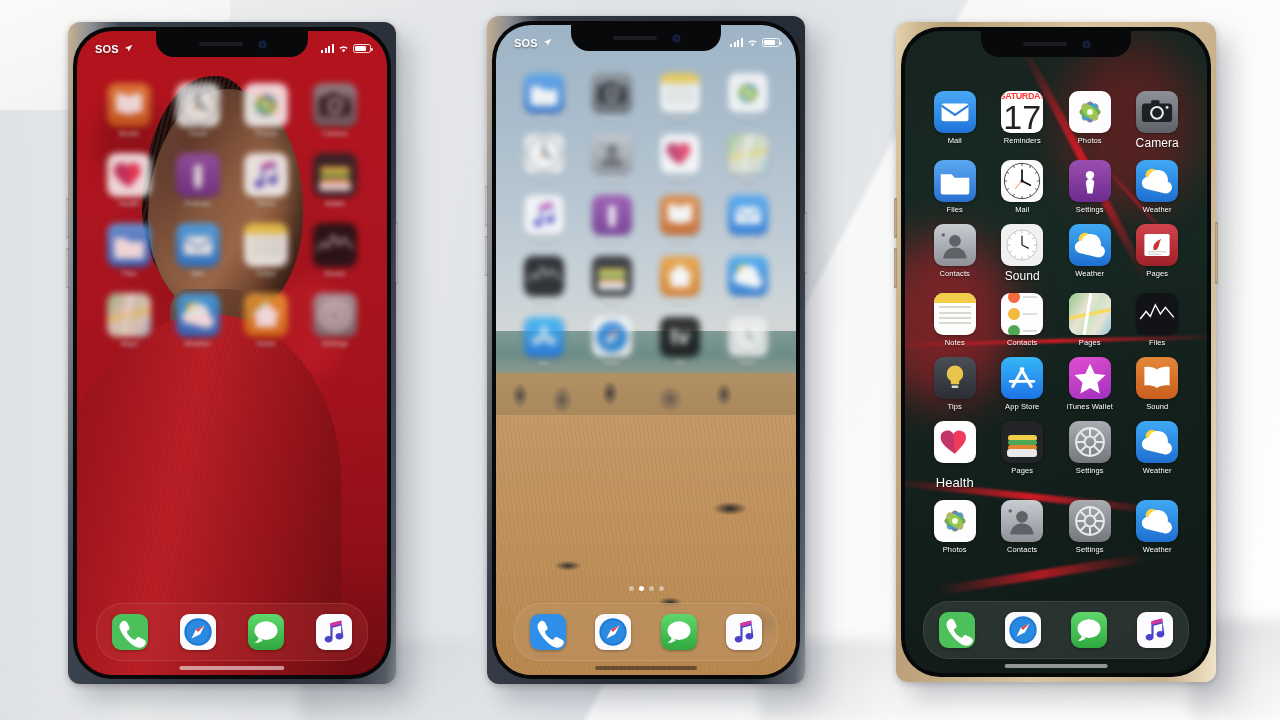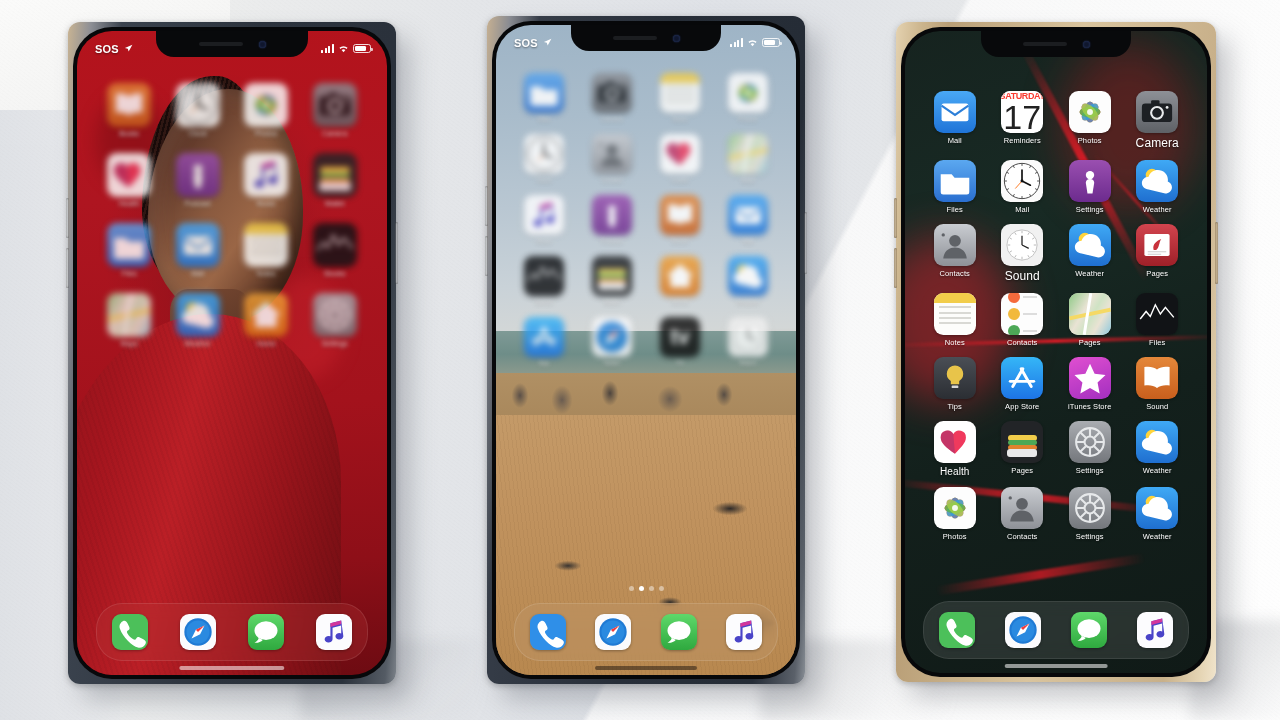--- a/index.html
+++ b/index.html
@@ -1129,21 +1129,21 @@
           <div class="lbl" style="font-size: 7.5px;">App Store</div>
         </div>
         <div class="app">
           <div class="icon" style="width: 42px; height: 42px;">
             <div style="width:100%;height:100%;background:linear-gradient(160deg,#e04fd0,#a32fc0);display:flex;align-items:center;justify-content:center">
       <svg viewBox="0 0 100 100" width="100%" height="100%">
                 <path d="M50 16 61 40l26 3-19 18 5 26-23-13-23 13 5-26-19-18 26-3z" fill="#fff"></path>
               </svg>
             </div>
           </div>
-          <div class="lbl" style="font-size: 7.5px;">iTunes Store</div>
+          <div class="lbl" style="font-size: 7.5px;">iTunes Wallet</div>
         </div>
         <div class="app">
           <div class="icon" style="width: 42px; height: 42px;">
             <div style="width:100%;height:100%;background:linear-gradient(180deg,#e4873a,#c95f1d);display:flex;align-items:center;justify-content:center">
       <svg viewBox="0 0 100 100" width="100%" height="100%">
                 <path d="M50 30c-8-7-20-8-30-6v44c10-2 22-1 30 6z" fill="#fff"></path>
                 <path d="M50 30c8-7 20-8 30-6v44c-10-2-22-1-30 6z" fill="#fff"></path>
               </svg>
             </div>
           </div>
@@ -1151,21 +1151,21 @@
         </div>
         <div class="app">
           <div class="icon" style="width: 42px; height: 42px;">
             <div style="width:100%;height:100%;background:#fff;display:flex;align-items:center;justify-content:center">
       <svg viewBox="0 0 100 100" width="100%" height="100%">
                 <path d="M50 78C28 62 16 52 16 39a16 16 0 0 1 30-8 16 16 0 0 1 30 8c0 13-12 23-26 39z" fill="#f0395d"></path>
       <path d="M50 78C28 62 16 52 16 39a16 16 0 0 1 30-8" fill="#a0336f" opacity=".55"></path>
               </svg>
             </div>
           </div>
-          <div class="lbl" style="font-size: 10px;">Health</div>
+          <div class="lbl" style="font-size: 13px; margin-top: 9px;">Health</div>
         </div>
         <div class="app">
           <div class="icon" style="width: 42px; height: 42px;">
             <div style="width:100%;height:100%;background:#222427;display:flex;align-items:flex-end;justify-content:center;padding-bottom:14%">
       <div style="width:72%;position:relative;height:62%">
         <div style="position:absolute;left:2%;top:0;width:96%;height:26%;background:#f2cd4a;border-radius:3px"></div>
         <div style="position:absolute;left:2%;top:22%;width:96%;height:26%;background:#4da856;border-radius:3px"></div>
         <div style="position:absolute;left:2%;top:44%;width:96%;height:26%;background:#e0832f;border-radius:3px"></div>
         <div style="position:absolute;left:0;top:62%;width:100%;height:38%;background:#e9e9ea;border-radius:3px"></div>
       </div>

